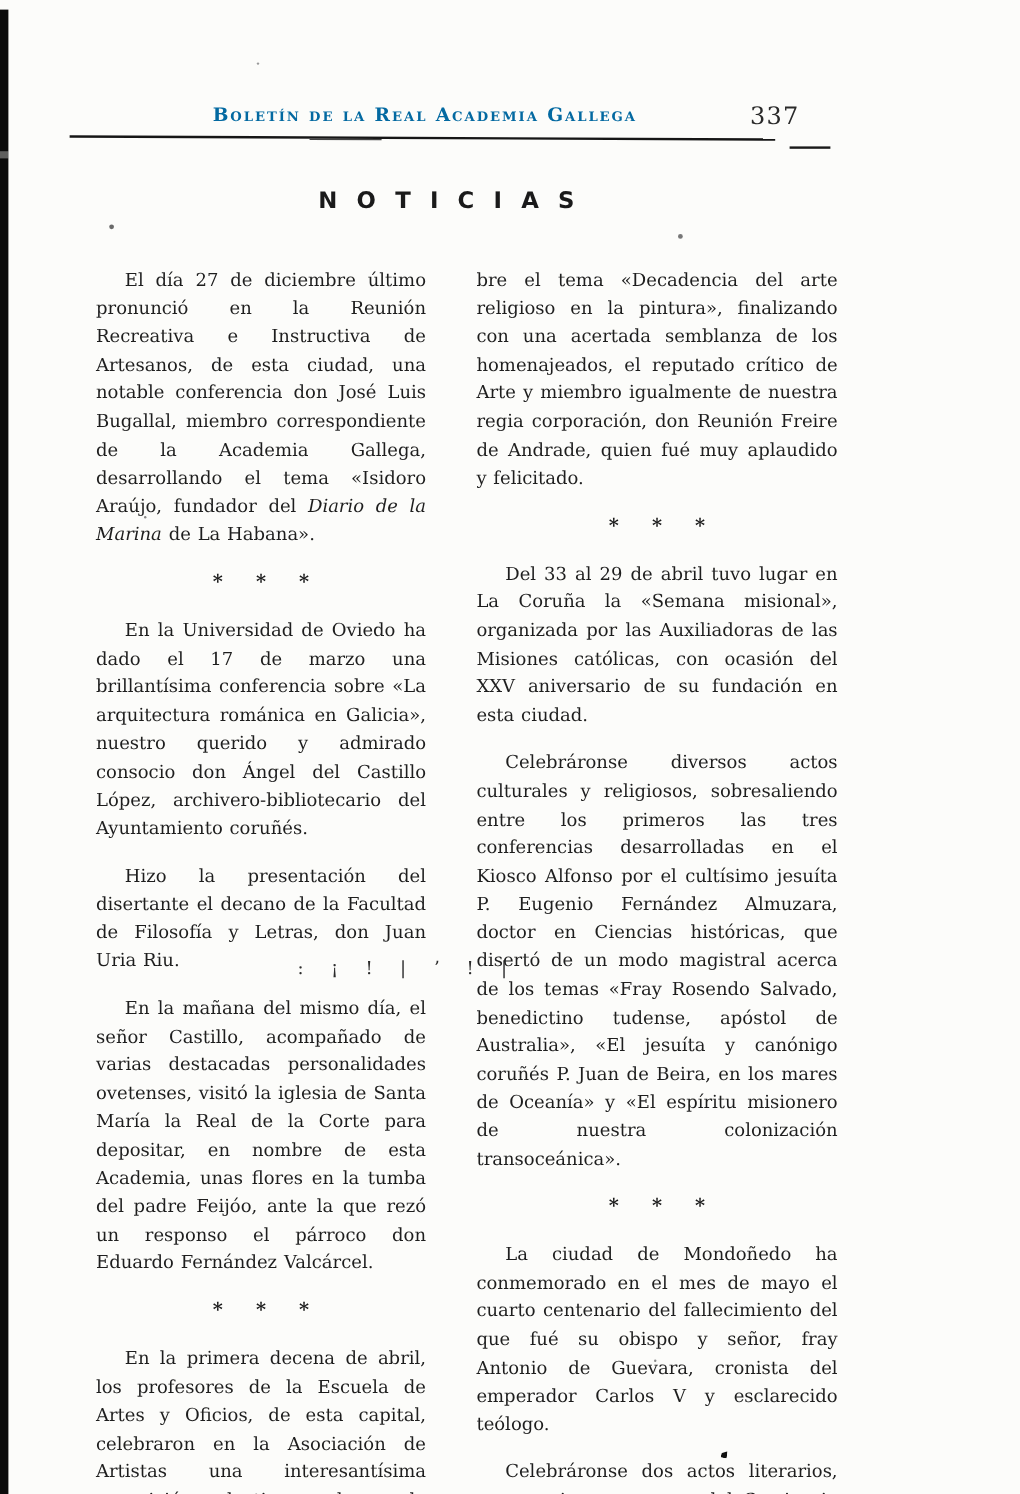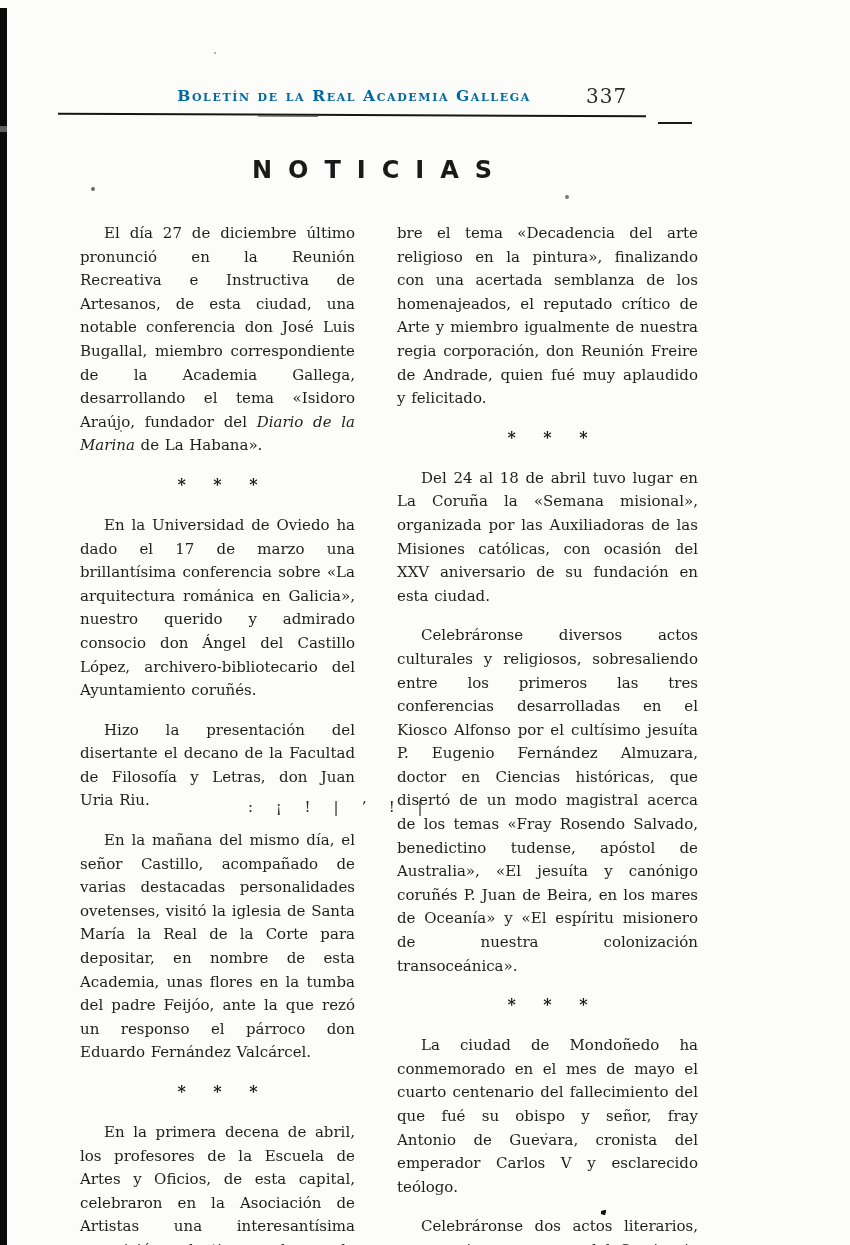--- a/index.html
+++ b/index.html
@@ -41,21 +41,21 @@
   }
   .journal-title {
     font-variant: small-caps;
     font-weight: 700;
     font-size: 15.5px;
     letter-spacing: 1.6px;
     color: #0369a1;
     white-space: nowrap;
   }
   .page-number {
-    position: absolute; top: 84px; left: 586px;
+    position: absolute; top: 84px; left: 625px;
     font-size: 20px; color: #2a2a2a; letter-spacing: 1px;
   }
   .header-rule {
     position: absolute; left: 58px; top: 114px;
     width: 588px; height: 2px; background: #161616;
     transform: rotate(0.25deg);
   }
   .header-rule::after {
     content: ""; position: absolute; left: 200px; top: 2px;
     width: 60px; height: 1px; background: #444;
@@ -63,21 +63,21 @@
   .header-rule-short {
     position: absolute; left: 658px; top: 122px;
     width: 34px; height: 2px; background: #1a1a1a;
   }
 
   .section-title {
     position: absolute; top: 156px; left: 64px; width: 600px;
     text-align: center;
     font-family: "DejaVu Sans", "Liberation Sans", sans-serif;
     font-weight: 700;
-    font-size: 24px;
+    font-size: 19px;
     letter-spacing: 16px;
     padding-left: 16px; 
     color: #1a1a1a;
   }
 
   .columns {
     position: absolute; top: 206px; left: 64px;
     width: 650px;
     display: flex; gap: 10px;
   }
@@ -142,21 +142,21 @@
       <p class="para indent"><span>En la Universidad de Oviedo ha dado el 17 de marzo una brillantísima conferencia sobre «La arquitectura románica en Galicia», nuestro querido y admirado consocio don Ángel del Castillo López, archivero-bibliotecario del Ayuntamiento coruñés.</span></p>
       <p class="para indent"><span>Hizo la presentación del disertante el decano de la Facultad de Filosofía y Letras, don Juan Uria Riu.</span></p>
       <p class="para indent"><span>En la mañana del mismo día, el señor Castillo, acompañado de varias destacadas personalidades ovetenses, visitó la iglesia de Santa María la Real de la Corte para depositar, en nombre de esta Academia, unas flores en la tumba del padre Feijóo, ante la que rezó un responso el párroco don Eduardo Fernández Valcárcel.</span></p>
       <div class="separator">* * *</div>
       <p class="para indent"><span>En la primera decena de abril, los profesores de la Escuela de Artes y Oficios, de esta capital, celebraron en la Asociación de Artistas una interesantísima exposición colectiva en honor de sus distinguidos compañeros don Fernando Cortés Bugía, director de aquel centro docente y numerario de la Real Academia Gallega, y don Manuel Tormo Domínguez, con motivo de su reciente jubilación.</span></p>
       <p class="para indent"><span>En la noche de la clausura, pronunció una elocuente conferencia so-</span></p>
     </div>
   <div class="col col-right" id="col-right">
       <p class="para"><span>bre el tema «Decadencia del arte religioso en la pintura», finalizando con una acertada semblanza de los homenajeados, el reputado crítico de Arte y miembro igualmente de nuestra regia corporación, don Reunión Freire de Andrade, quien fué muy aplaudido y felicitado.</span></p>
       <div class="separator">* * *</div>
-      <p class="para indent"><span>Del 24 al 18 de abril tuvo lugar en La Coruña la «Semana misional», organizada por las Auxiliadoras de las Misiones católicas, con ocasión del XXV aniversario de su fundación en esta ciudad.</span></p>
+      <p class="para indent"><span>Del 33 al 29 de abril tuvo lugar en La Coruña la «Semana misional», organizada por las Auxiliadoras de las Misiones católicas, con ocasión del XXV aniversario de su fundación en esta ciudad.</span></p>
       <p class="para indent"><span>Celebráronse diversos actos culturales y religiosos, sobresaliendo entre los primeros las tres conferencias desarrolladas en el Kiosco Alfonso por el cultísimo jesuíta P. Eugenio Fernández Almuzara, doctor en Ciencias históricas, que disertó de un modo magistral acerca de los temas «Fray Rosendo Salvado, benedictino tudense, apóstol de Australia», «El jesuíta y canónigo coruñés P. Juan de Beira, en los mares de Oceanía» y «El espíritu misionero de nuestra colonización transoceánica».</span></p>
       <div class="separator">* * *</div>
       <p class="para indent"><span>La ciudad de Mondoñedo ha conmemorado en el mes de mayo el cuarto centenario del fallecimiento del que fué su obispo y señor, fray Antonio de Guevara, cronista del emperador Carlos V y esclarecido teólogo.</span></p>
       <p class="para indent"><span>Celebráronse dos actos literarios, que corrieron a cargo del Seminario Conciliar de aquella localidad y del Instituto Nacional Femenino de Enseñanza Media de Lugo y en los que se han pronunciado doctisimas confe-</span></p>
     </div>
 </div>
 
 <div class="tickmarks">: ¡  !  |  ʼ !  |</div>
 <div class="bottom-mark"></div>
 

